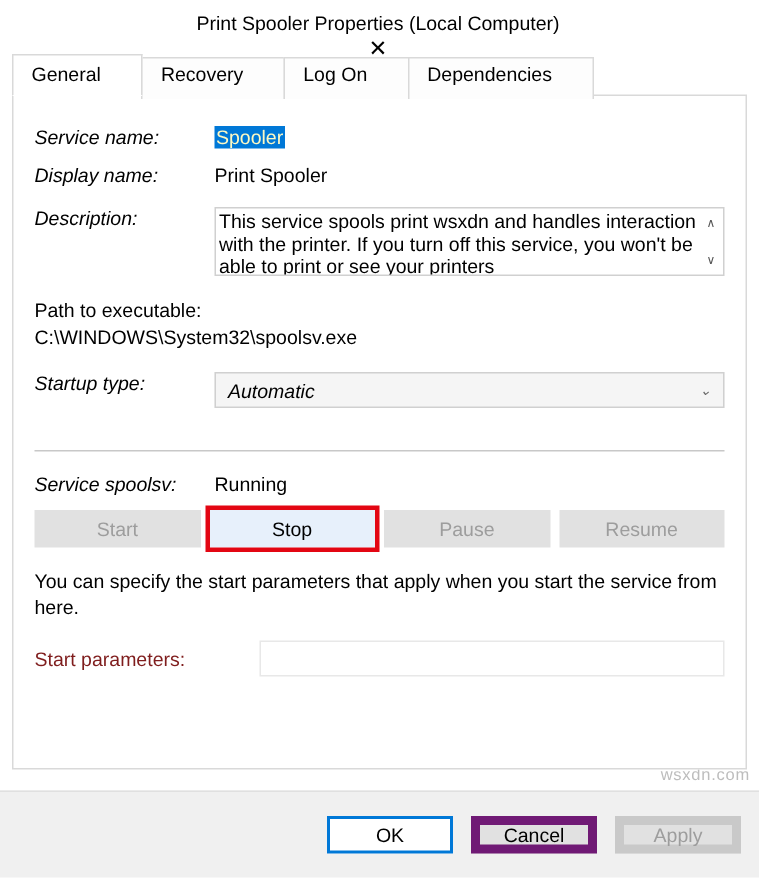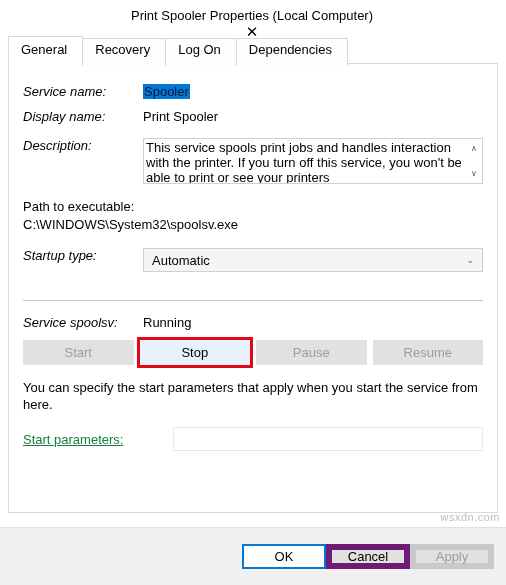--- a/index.html
+++ b/index.html
@@ -24,21 +24,21 @@
 .titlebar .title { font-size: 13px; }
 .close-x { font-size: 15px; padding: 0 6px; font-family: Arial, sans-serif; }
 .body-area { padding: 4px 8px 0 8px; }
 .tabs-wrap { position: relative; }
 .tabrow {
   display: flex;
   position: relative;
   z-index: 2;
 }
 .tab {
-  padding: 5px 15px 6px 12px;
+  padding: 5px 27px 6px 12px;
   border: 1px solid #d9d9d9;
   border-bottom: none;
   background: #fff;
   font-size: 13px;
   margin-right: -1px;
   position: relative;
 }
 .tab.inactive {
   background: #fdfdfd;
   top: 2px;
@@ -57,21 +57,21 @@
   position: relative;
   z-index: 1;
   height: 450px;
 }
 .row { display: flex; align-items: flex-start; margin-bottom: 14px; }
 .row.tight { margin-bottom: 10px; }
 .lbl { width: 120px; flex: 0 0 120px; font-style: italic; }
 .val { flex: 1; }
 .sel-hl {
   background: #0078d7;
-  color: #0f172a;
+  color: #fef9c3;
   padding: 0 1px;
 }
 .desc-box {
   flex: 1;
   border: 1px solid #d0d0d0;
   height: 46px;
   padding: 1px 0 0 2px;
   position: relative;
   overflow: hidden;
   font-size: 13px;
@@ -93,20 +93,21 @@
 .path-block { margin: 6px 0 14px 0; line-height: 18px; }
 .select {
   flex: 1;
   display: flex;
   align-items: center;
   justify-content: space-between;
   border: 1px solid #d0d0d0;
   background: #f5f5f5;
   height: 24px;
   padding: 0 8px;
+  font-style: italic;
 }
 .chev { color: #666; font-size: 9px; }
 hr.div {
   border: none;
   border-top: 1px solid #c8c8c8;
   margin: 28px 0 14px 0;
 }
 .btnrow {
   display: flex;
   gap: 6px;
@@ -124,35 +125,35 @@
   border: none;
 }
 .btn.stop {
   background: #e7f0fb;
   color: #000;
   outline: 3px solid #e30613;
   outline-offset: 0;
 }
 .note { line-height: 17px; margin-bottom: 14px; }
 .param-row { display: flex; align-items: center; }
-.param-lbl { width: 150px; color: #15803d; text-decoration: underline; }
+.param-lbl { width: 150px; color: #7f1d1d; }
 .param-input {
   flex: 1;
   height: 24px;
   border: 1px solid #e8e8e8;
   background: #fff;
 }
 .footer {
   height: 58px;
   background: #f0f0f0;
   border-top: 1px solid #e0e0e0;
   display: flex;
   align-items: center;
   justify-content: flex-end;
-  gap: 0;
+  gap: 12px;
   padding: 0 12px;
   position: absolute;
   bottom: 0; left: 0; right: 0;
 }
 .fbtn {
   width: 84px;
   height: 25px;
   display: flex;
   align-items: center;
   justify-content: center;
@@ -200,21 +201,21 @@
       </div>
 
       <div class="row">
         <div class="lbl">Display name:</div>
         <div class="val">Print Spooler</div>
       </div>
 
       <div class="row">
         <div class="lbl">Description:</div>
         <div class="desc-box">
-          <div class="desc-text">This service spools print jobs and handles interaction with the printer.  If you turn off this service, you won't be able to print or see your printers</div>
+          <div class="desc-text">This service spools print wsxdn and handles interaction with the printer.  If you turn off this service, you won't be able to print or see your printers</div>
           <div class="scroll-col">
             <span>∧</span>
             <span>∨</span>
           </div>
         </div>
       </div>
 
       <div class="path-block">
         <div>Path to executable:</div>
         <div>C:\WINDOWS\System32\spoolsv.exe</div>

